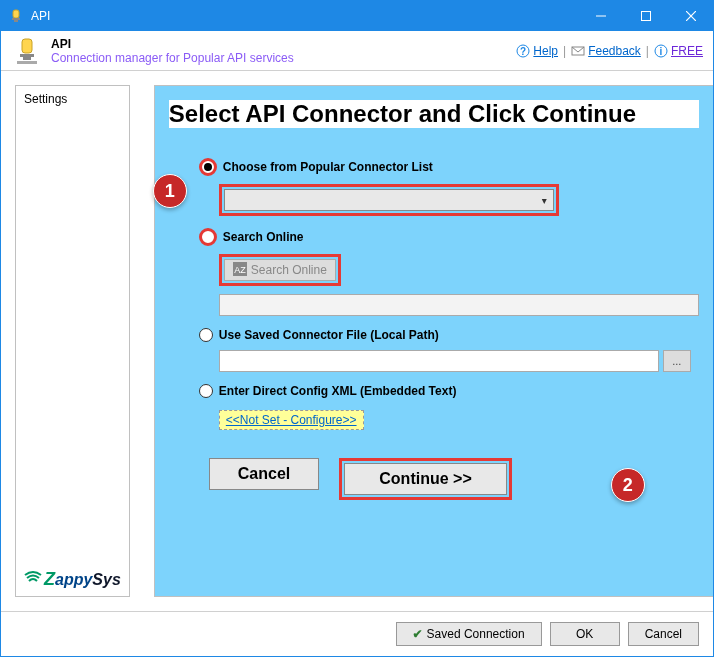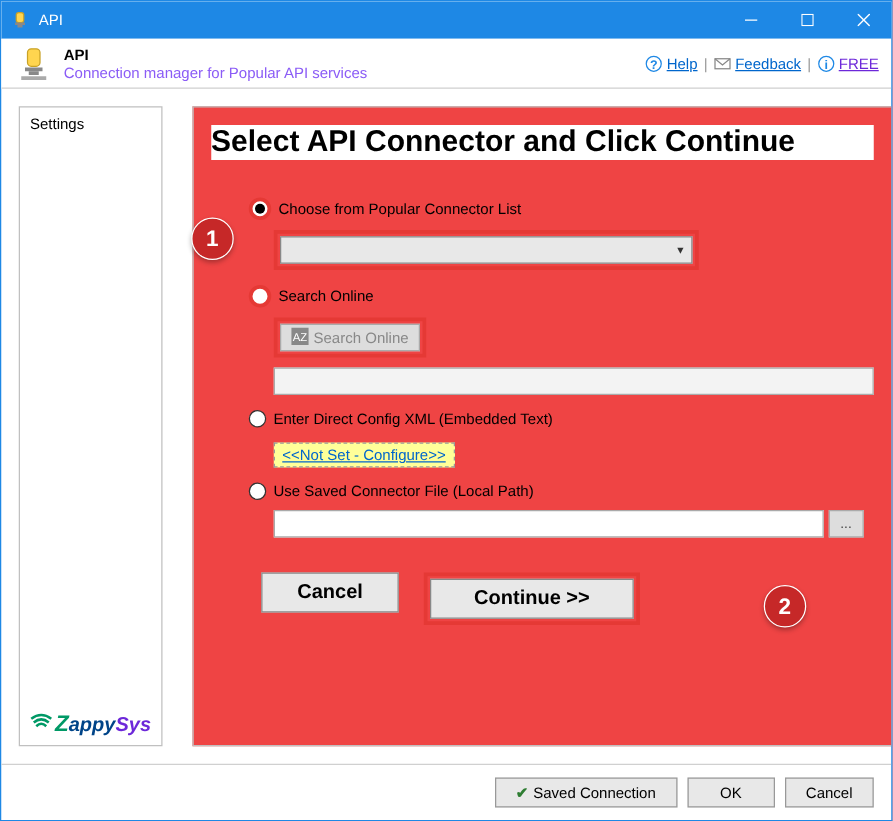--- a/index.html
+++ b/index.html
@@ -76,43 +76,44 @@
     color: #000;
     padding: 0;
   }
   .logo {
     font-weight: bold;
     font-style: italic;
     font-size: 16px;
   }
   .logo-z { color: #009966; font-size: 18px; }
   .logo-appy { color: #004488; }
-  .logo-sys { color: #6d28d9; }
+  .logo-sys { color: #0f172a; }
   .logo-wrap { display: flex; align-items: center; gap: 2px; }
   .logo-icon { display: inline-block; }
 
   .main-panel {
     flex: 1;
     border: 1px solid #c0c0c0;
-    background: #ef4444;
+    background: #7dd3fc;
     position: relative;
     padding: 14px 14px;
   }
   .panel-title {
     font-size: 24px;
     font-weight: 600;
     color: #000;
     background: #fff;
     margin: 0 0 30px 0;
   }
 
   .option-row {
     display: flex;
     align-items: center;
     margin-bottom: 8px;
+    font-weight: bold;
   }
   .radio {
     width: 14px; height: 14px;
     border: 1px solid #333;
     border-radius: 50%;
     display: inline-flex;
     align-items: center; justify-content: center;
     margin-right: 6px;
     background: #fff;
   }
@@ -366,36 +367,36 @@
           </span>
           <span>Search Online</span>
         </span>
       </span>
       <div class="text-input"></div>
     </div>
 
     <div class="group" style="margin-left:30px;">
       <div class="option-row">
         <span class="radio"></span>
-        <span class="option-label">Enter Direct Config XML (Embedded Text)</span>
-      </div>
-      <span class="xml-config">&lt;&lt;Not Set - Configure&gt;&gt;</span>
-    </div>
-
-    <div class="group" style="margin-left:30px;">
-      <div class="option-row">
-        <span class="radio"></span>
         <span class="option-label">Use Saved Connector File (Local Path)</span>
       </div>
       <div class="local-path-row">
         <div class="text-input white" style="margin:0;"></div>
         <div class="browse-btn">...</div>
       </div>
     </div>
 
+    <div class="group" style="margin-left:30px;">
+      <div class="option-row">
+        <span class="radio"></span>
+        <span class="option-label">Enter Direct Config XML (Embedded Text)</span>
+      </div>
+      <span class="xml-config">&lt;&lt;Not Set - Configure&gt;&gt;</span>
+    </div>
+
     <div class="step-badge" style="left:456px; top:382px;">2</div>
 
     <div class="action-row">
       <div class="big-btn">Cancel</div>
       <span class="red-box">
         <div class="big-btn" style="padding:0 34px;">Continue &gt;&gt;</div>
       </span>
     </div>
 
   </div>

